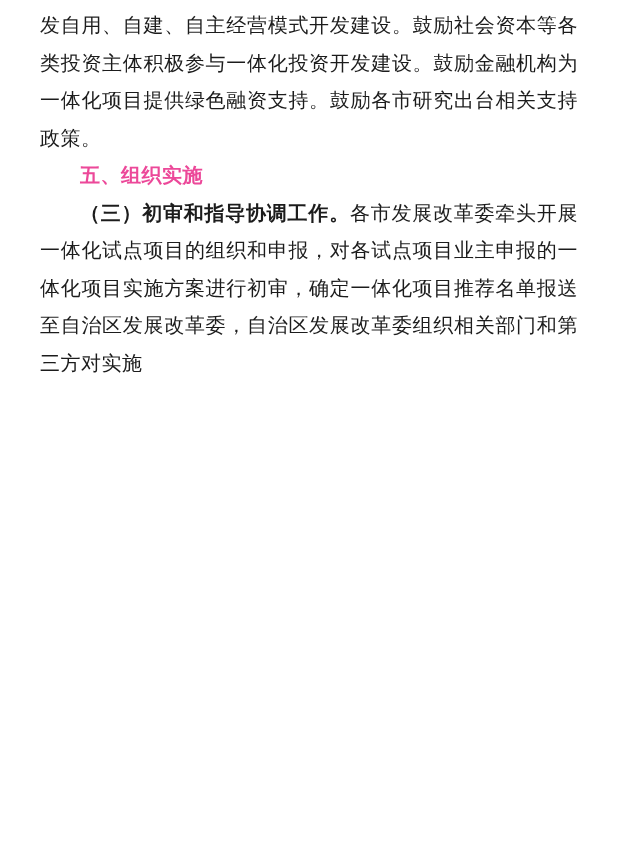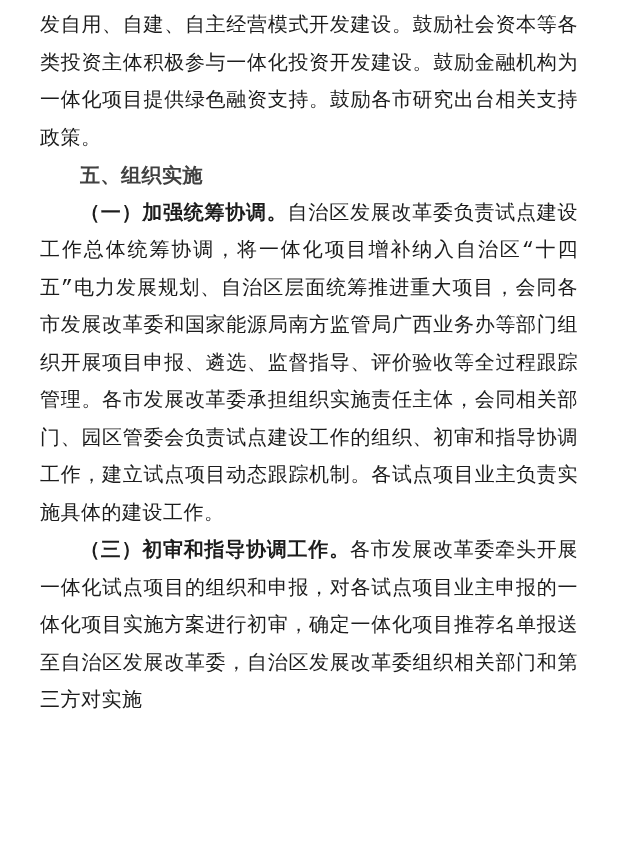--- a/index.html
+++ b/index.html
@@ -18,46 +18,44 @@
     font-family: "Liberation Serif", "DejaVu Serif", serif;
     font-size: 20px;
     line-height: 37.5px;
     color: #1c1c1c;
     text-align: justify;
     text-justify: inter-character;
     letter-spacing: 0.5px;
   }
   .para {
     margin: 0;
-    font-family: Liberation Mono, monospace;
   }
   .indent {
     text-indent: 2em;
   }
   .section-heading {
     margin: 0;
     font-size: 20px;
     line-height: 37.5px;
     font-weight: bold;
     text-indent: 2em;
     text-align: left;
     font-family: "Liberation Sans", "DejaVu Sans", sans-serif;
-    color: #404040;
+    color: #ec4899;
   }
   .lead {
     font-weight: bold;
   }
 </style>
 </head>
 <body>
 
 <div class="page">
 
   <p class="para">发自用、自建、自主经营模式开发建设。鼓励社会资本等各类投资主体积极参与一体化投资开发建设。鼓励金融机构为一体化项目提供绿色融资支持。鼓励各市研究出台相关支持政策。</p>
 
   <h2 class="section-heading">五、组织实施</h2>
 
-  <p class="para indent"><span class="lead">（一）加强统筹协调。</span><span>自治区发展改革委负责试点建设工作总体统筹协调，将一体化项目增补纳入自治区“十四五”电力发展规划、自治区层面统筹推进重大项目，会同各市发展改革委和国家能源局南方监管局广西业务办等部门组织开展项目申报、遴选、监督指导、评价验收等全过程跟踪管理。各市发展改革委承担组织实施责任主体，会同相关部门、园区管委会负责试点建设工作的组织、初审和指导协调工作，建立试点项目动态跟踪机制。各试点项目业主负责实施具体的建设工作。</span></p>
 
 
   <p class="para indent"><span class="lead">（三）初审和指导协调工作。</span><span>各市发展改革委牵头开展一体化试点项目的组织和申报，对各试点项目业主申报的一体化项目实施方案进行初审，确定一体化项目推荐名单报送至自治区发展改革委，自治区发展改革委组织相关部门和第三方对实施</span></p>
 
 </div>
 
 </body></html>

